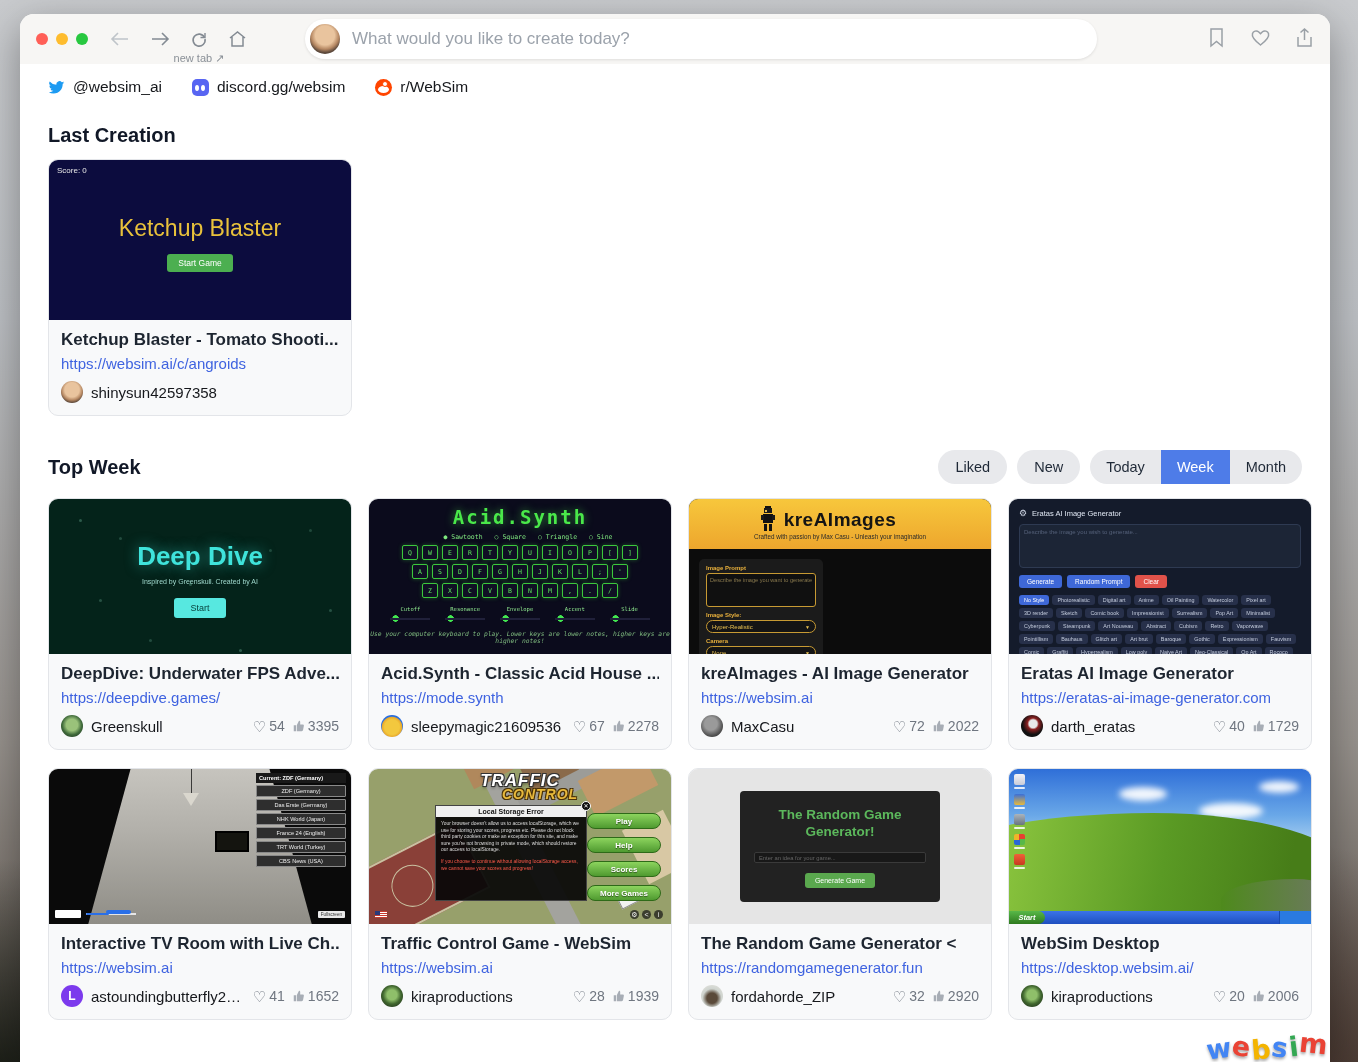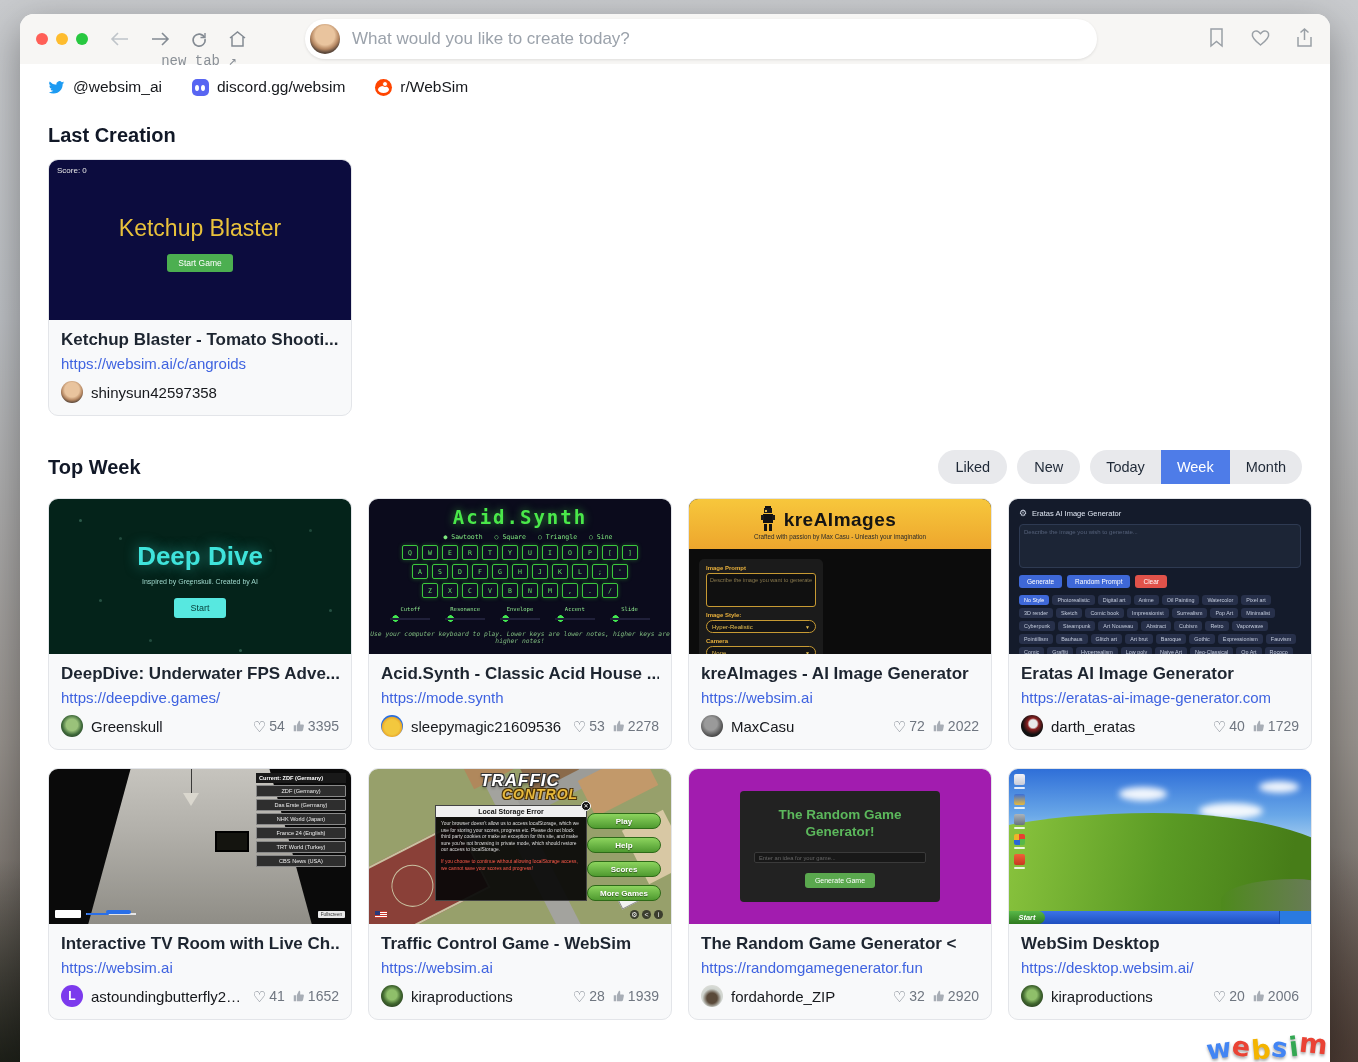--- a/index.html
+++ b/index.html
@@ -14,21 +14,21 @@
     background:#fff; border-radius:14px 14px 0 0; box-shadow:0 12px 40px rgba(0,0,0,.35); overflow:hidden; }
 
   
   .topbar { height:50px; background:#f7f6f4; display:flex; align-items:center; padding:0 16px; }
   .lights { display:flex; gap:8px; }
   .light { width:12px; height:12px; border-radius:50%; }
   .light.red { background:#ff5f57; } .light.yellow { background:#febc2e; } .light.green { background:#28c840; }
   .nav { display:flex; align-items:center; gap:20px; margin-left:22px; color:#848b93; }
   .nav svg { display:block; }
   .navbtn { position:relative; cursor:default; }
-  .newtab-label { position:absolute; left:50%; transform:translateX(-50%); top:22px; font-size:14px; color:#8a9097; white-space:nowrap;font-family:Liberation Mono, monospace; }
+  .newtab-label { position:absolute; left:50%; transform:translateX(-50%); top:22px; font-size:11px; color:#8a9097; white-space:nowrap; }
   .searchpill { display:flex; align-items:center; width:792px; height:40px; margin-left:58px;
     background:#fff; border-radius:22px; box-shadow:0 1px 3px rgba(0,0,0,.10); padding:0 14px 0 5px; }
   .search-avatar { width:30px; height:30px; border-radius:50%; flex:none;
     background: radial-gradient(circle at 50% 38%, #e9c49e 0 40%, #b58762 58%, #5e4a3c 72%, #3e332c 100%); }
   .searchpill input { flex:1; border:none; outline:none; background:transparent; font-size:17px; color:#333;
     margin-left:12px; font-family:"Liberation Sans", sans-serif; }
   .searchpill input::placeholder { color:#9ba2ab; }
   .topicons { display:flex; align-items:center; gap:24px; margin-left:auto; color:#9aa0a6; }
 
   
@@ -177,21 +177,21 @@
   .t-btns { position:absolute; right:10px; top:44px; width:74px; display:flex; flex-direction:column; gap:8px; }
   .t-btns span { height:16px; border-radius:8px; background:linear-gradient(180deg,#8cd45e,#4f9a30); border:1px solid #2e6a18;
     color:#fff; font-size:8px; font-weight:700; display:flex; align-items:center; justify-content:center; text-shadow:0 1px 1px rgba(0,0,0,.5); }
   .t-icons { position:absolute; right:8px; bottom:5px; display:flex; gap:3px; color:#f0f0f0; font-size:7px; }
   .t-icons b { width:9px; height:9px; border-radius:50%; background:rgba(20,20,20,.7); display:flex; align-items:center; justify-content:center; font-weight:400; }
   .t-flag { position:absolute; left:6px; bottom:6px; width:12px; height:7px;
     background:repeating-linear-gradient(180deg,#c8392e 0 1px,#fff 1px 2px); }
   .t-flag::before { content:''; position:absolute; left:0; top:0; width:5px; height:4px; background:#2a3a7a; }
 
   
-  .th-random { background:#a21caf; display:flex; align-items:center; justify-content:center; }
+  .th-random { background:#e5e5e5; display:flex; align-items:center; justify-content:center; }
   .r-panel { width:200px; background:#222; border-radius:4px; padding:16px 14px 14px; text-align:center; }
   .r-title { color:#5cb85c; font-size:13.5px; font-weight:700; line-height:1.25; }
   .r-input { margin-top:12px; height:11px; background:#181818; border:1px solid #3a3a3a; border-radius:2px; color:#666; font-size:5.8px; text-align:left; padding:2px 4px; }
   .r-btn { margin:10px auto 0; width:max-content; background:#5aa84e; color:#fff; font-size:7px; padding:4px 10px; border-radius:3px; }
 
   
   .th-xp { background:linear-gradient(180deg,#2f6fd8 0%, #6aa8e8 30%, #b8d9f2 52%, #cde7f7 58%); }
   .xp-cloud { position:absolute; background:#fff; border-radius:50%; filter:blur(3px); opacity:.92; }
   .xp-hill { position:absolute; left:-24%; right:-12%; bottom:11px; height:100px;
     background:linear-gradient(100deg,#8cc63f 15%, #5a9a24 55%, #477d18 85%); border-radius:100% 90% 0 0 / 90% 110% 0 0; }
@@ -413,21 +413,21 @@
           <div class="ahint">Use your computer keyboard to play. Lower keys are lower notes, higher keys are higher notes!</div>
         </div>
         <div class="cinfo">
           <div class="ctitle">Acid.Synth - Classic Acid House ...</div>
           <div class="curl">https://mode.synth</div>
           <div class="cauthor">
             <span class="avatar av-sleepy"></span>
             <span class="aname">sleepymagic21609536</span>
             <span class="cstats">
               <span class="heart">♡</span>
-                <span>53</span>
+                <span>67</span>
               <svg width="12" height="12" viewBox="0 0 16 16" fill="#a7adb5">
                   <path d="M1 7h3v8H1zM5 15V7l3-6c.9 0 1.6.7 1.6 1.6V6H13c1 0 1.7.9 1.5 1.8l-1.1 5.6c-.2.9-.9 1.6-1.8 1.6H5z"></path>
                 </svg>
                 <span>2278</span>
             </span>
           </div>
         </div>
       </div>
 
       <div class="card">

